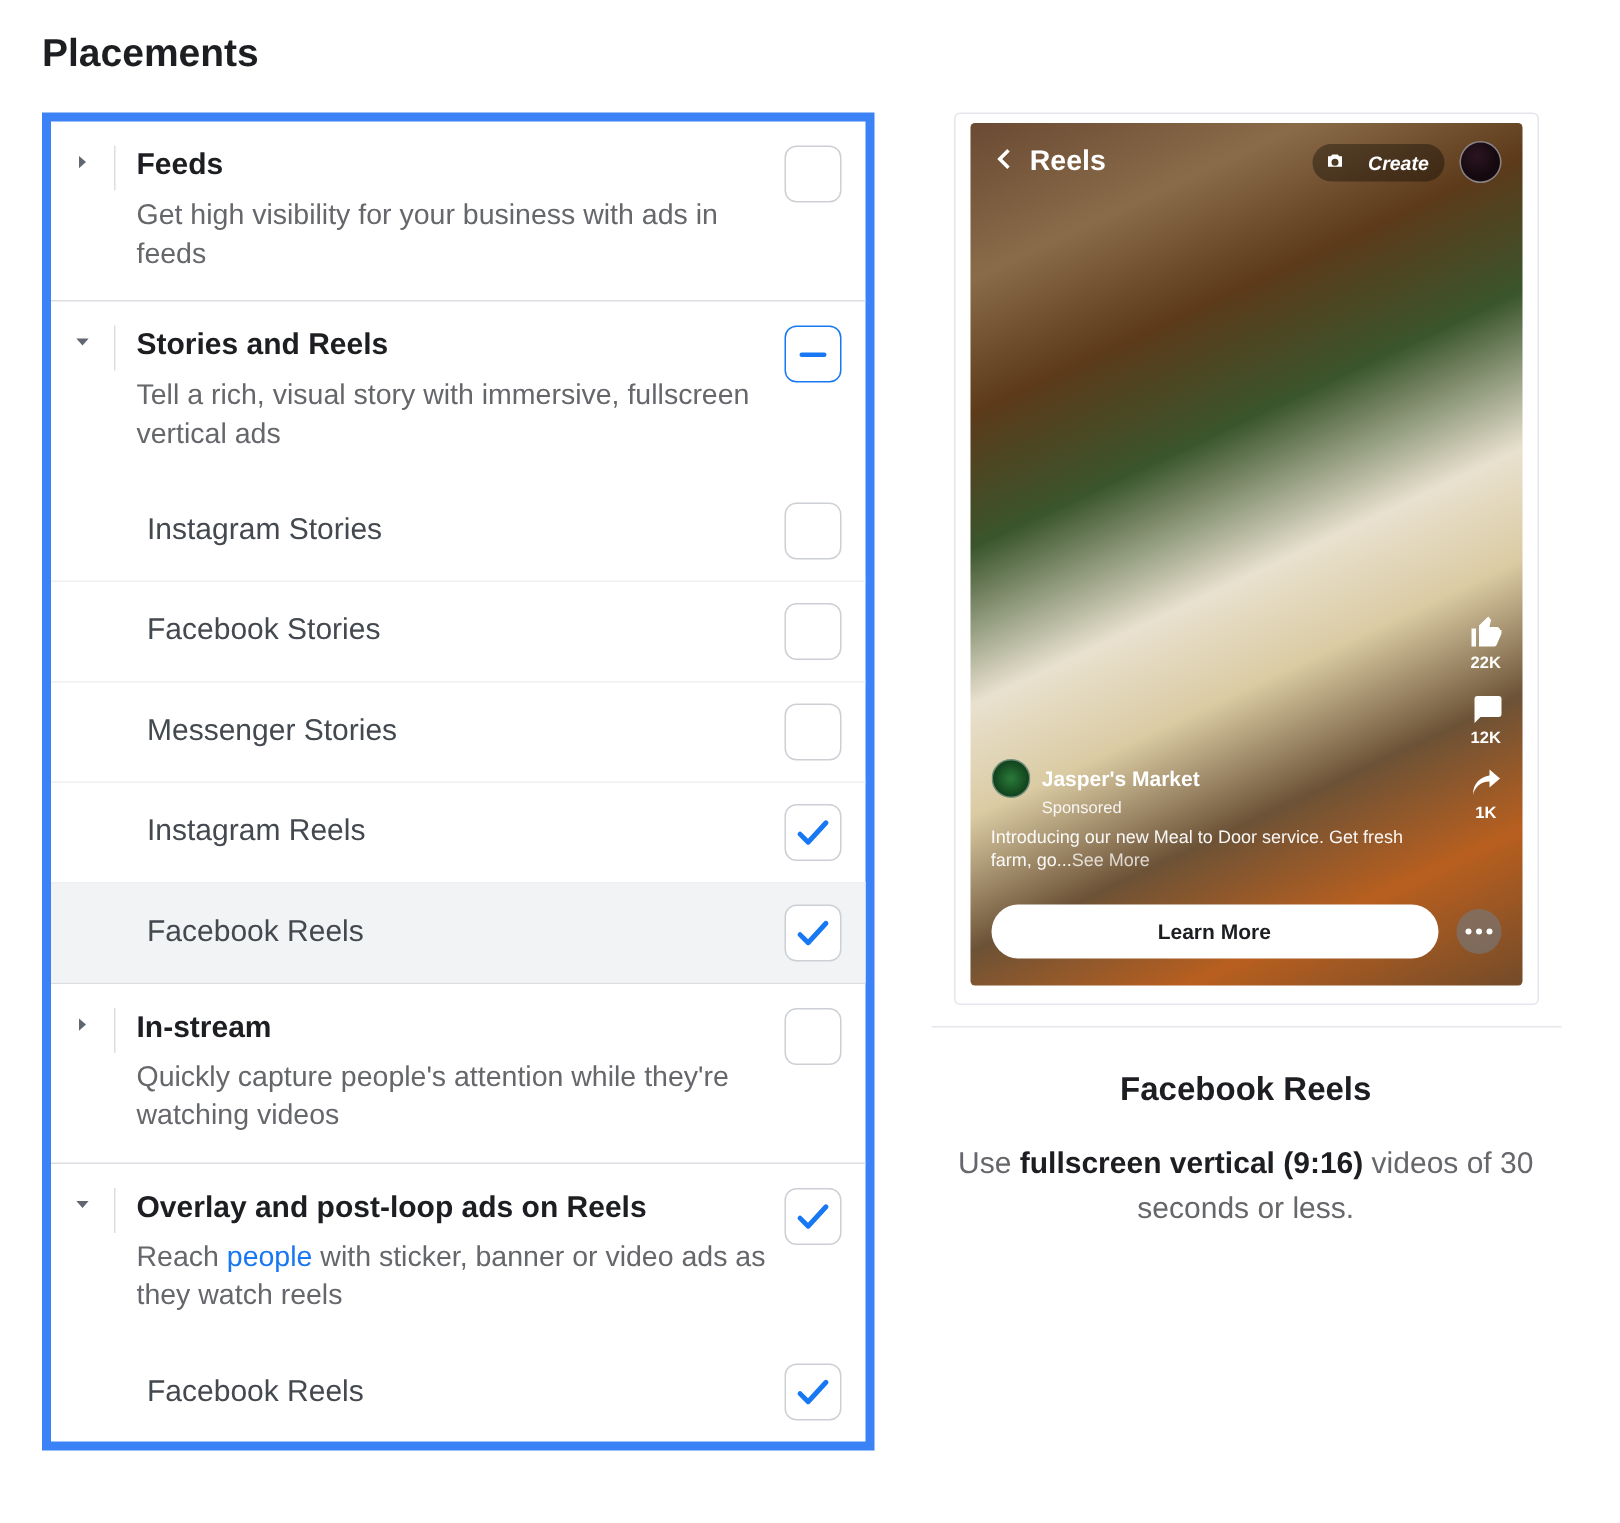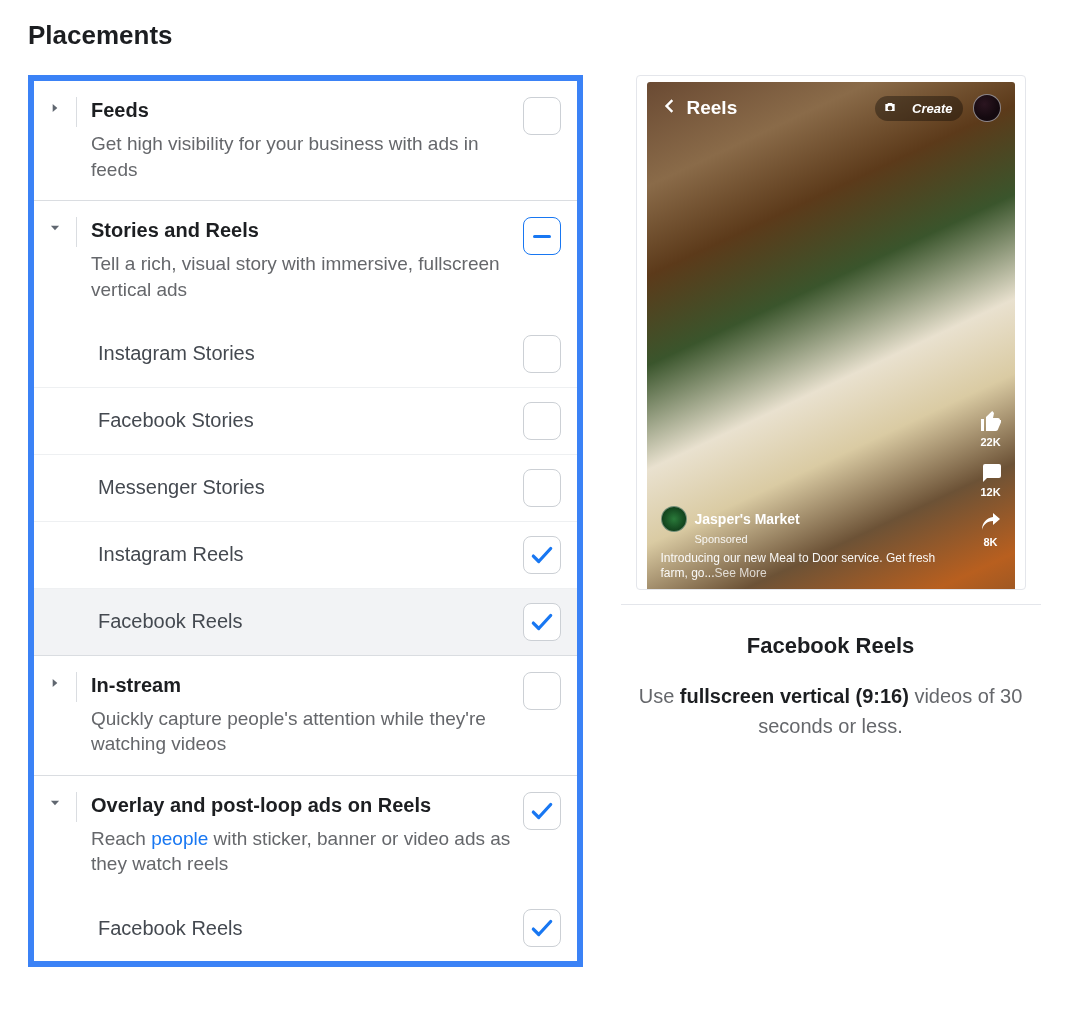--- a/index.html
+++ b/index.html
@@ -138,21 +138,21 @@
     .sub-item.highlighted {
       background: #f2f3f5;
     }
     .sub-item-label {
       font-size: 20px;
       color: #444950;
     }
     
     .phone {
       width: 390px;
-      height: 515px;
+      height: 595px;
       border: 1px solid #e4e6eb;
       border-radius: 4px;
       background: #fff;
       padding: 6px 10px 10px 10px;
       position: relative;
       overflow: hidden;
     }
     .phone-screen {
       position: relative;
       width: 100%;
@@ -506,21 +506,21 @@
           <div class="ra-item">
             <svg viewBox="0 0 24 24">
                 <path d="M4 4h16a2 2 0 0 1 2 2v10a2 2 0 0 1-2 2H8l-4 4V6a2 2 0 0 1 2-2z"></path>
               </svg>
             <span class="cnt">12K</span>
           </div>
           <div class="ra-item">
             <svg viewBox="0 0 24 24">
                 <path d="M14 3l7 6-7 6v-4C8 11 4 15 3 20c0-8 5-12 11-13V3z"></path>
               </svg>
-            <span class="cnt">8K</span>
+            <span class="cnt">1K</span>
           </div>
         </div>
 
         <div class="meta-block">
           <div class="meta-row">
             <div class="brand-avatar"></div>
             <div class="brand-name">Jasper's Market</div>
           </div>
           <div class="sponsored">Sponsored</div>
           <div class="ad-text">

